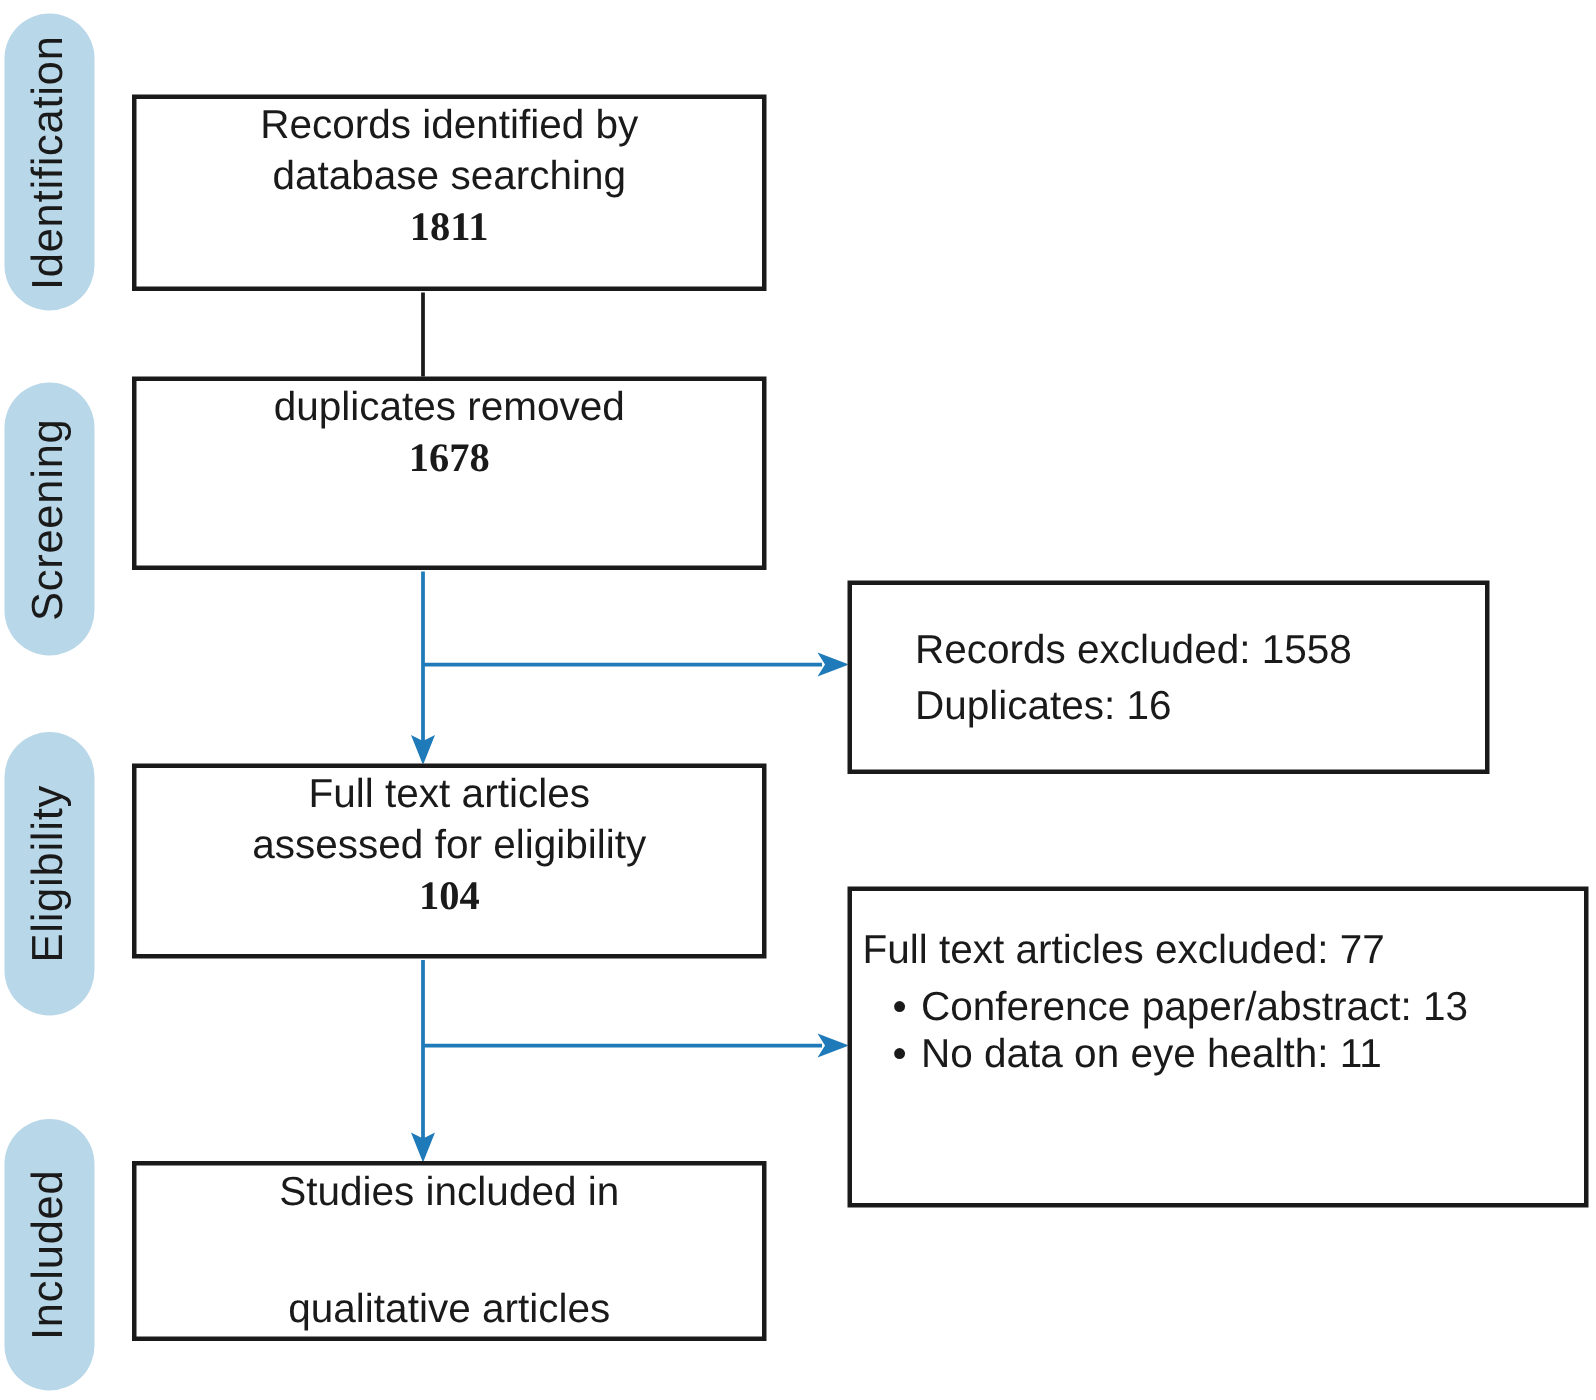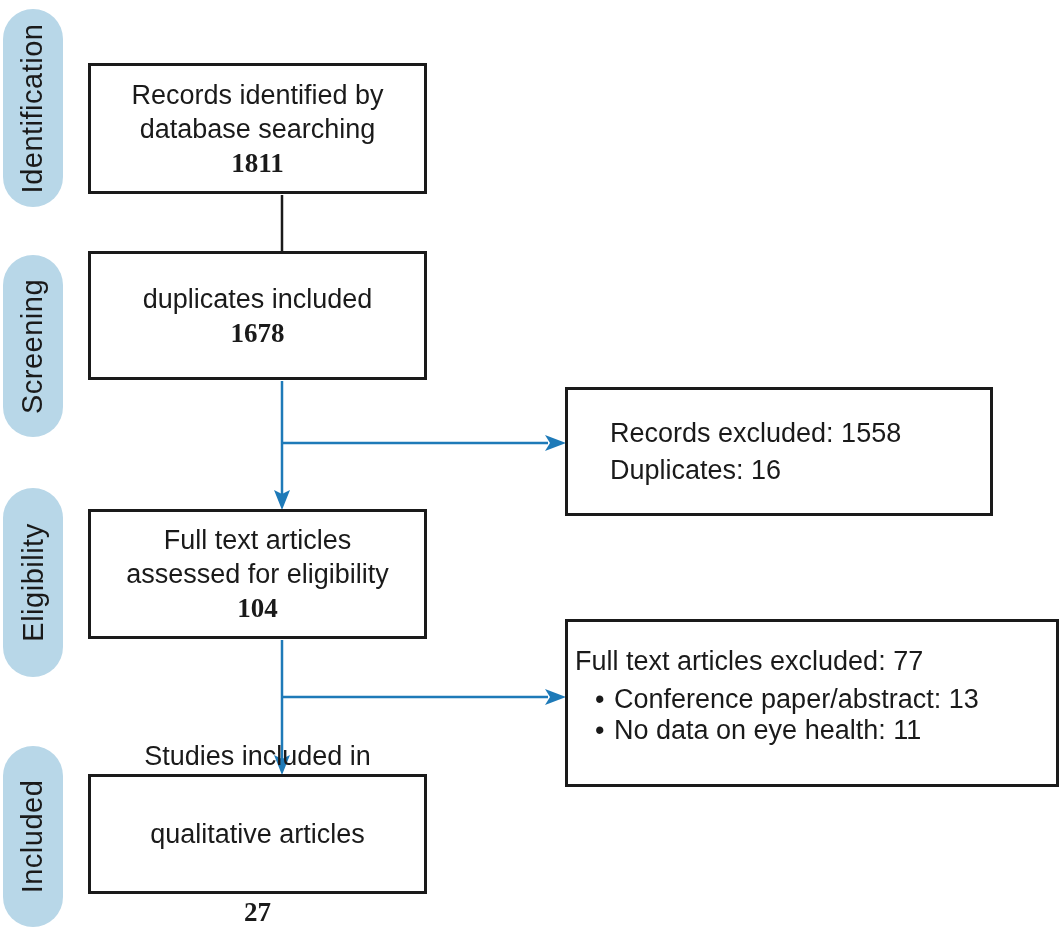--- a/index.html
+++ b/index.html
@@ -38,47 +38,47 @@
     white-space: nowrap;
     font-size: 29px;
     letter-spacing: 0.5px;
   }
   .pill-1 { top: 9px;   height: 198px; }
   .pill-2 { top: 255px; height: 182px; }
   .pill-3 { top: 488px; height: 189px; }
   .pill-4 { top: 746px; height: 181px; }
 
   .fbox {
-    position: absolute; left: 88px; width: 339px;
+    position: absolute; left: 88px; width: 423px;
     background: #fff;
     border: 3px solid var(--box-border);
     display: flex; flex-direction: column;
-    justify-content: center; align-items: center;
+    justify-content: flex-start; align-items: center;
     text-align: center;
     font-size: 27px; line-height: 34px;
   }
   .fbox-1 { top: 63px;  height: 131px; }
   .fbox-2 { top: 251px; height: 129px; }
   .fbox-3 { top: 509px; height: 130px; }
   .fbox-4 { top: 774px; height: 120px; gap: 44px; }
   .fbox .count { font-weight: bold; font-family: Liberation Serif, serif; }
 
   .ebox {
     position: absolute; background: #fff;
     border: 3px solid var(--box-border);
     font-size: 27px;
   }
   .ebox-1 {
     left: 565px; top: 387px; width: 428px; height: 129px;
     display: flex; flex-direction: column; justify-content: center;
     padding-left: 42px; line-height: 37px;
   }
   .ebox-2 {
-    left: 565px; top: 591px; width: 494px; height: 168px;
-    padding: 24px 6px 0 7px; line-height: 31px; margin-top: 28px;
+    left: 565px; top: 591px; width: 494px; height: 214px;
+    padding: 24px 6px 0 7px; line-height: 31px;
   }
   .ebox-2 ul { margin: 7px 0 0 0; padding: 0; list-style: none; }
   .ebox-2 li { position: relative; padding-left: 39px; }
   .ebox-2 li::before {
     content: "\2022";
     position: absolute; left: 20px; top: 0;
   }
 </style>
 </head>
 <body>
@@ -114,21 +114,21 @@
     <span>Included</span>
   </div>
 
   <div class="fbox fbox-1">
     <div>Records identified by</div>
     <div>database searching</div>
     <div class="count">1811</div>
   </div>
 
   <div class="fbox fbox-2">
-    <div>duplicates included</div>
+    <div>duplicates removed</div>
     <div class="count">1678</div>
   </div>
 
   <div class="fbox fbox-3">
     <div>Full text articles</div>
     <div>assessed for eligibility</div>
     <div class="count">104</div>
   </div>
 
   <div class="fbox fbox-4">

